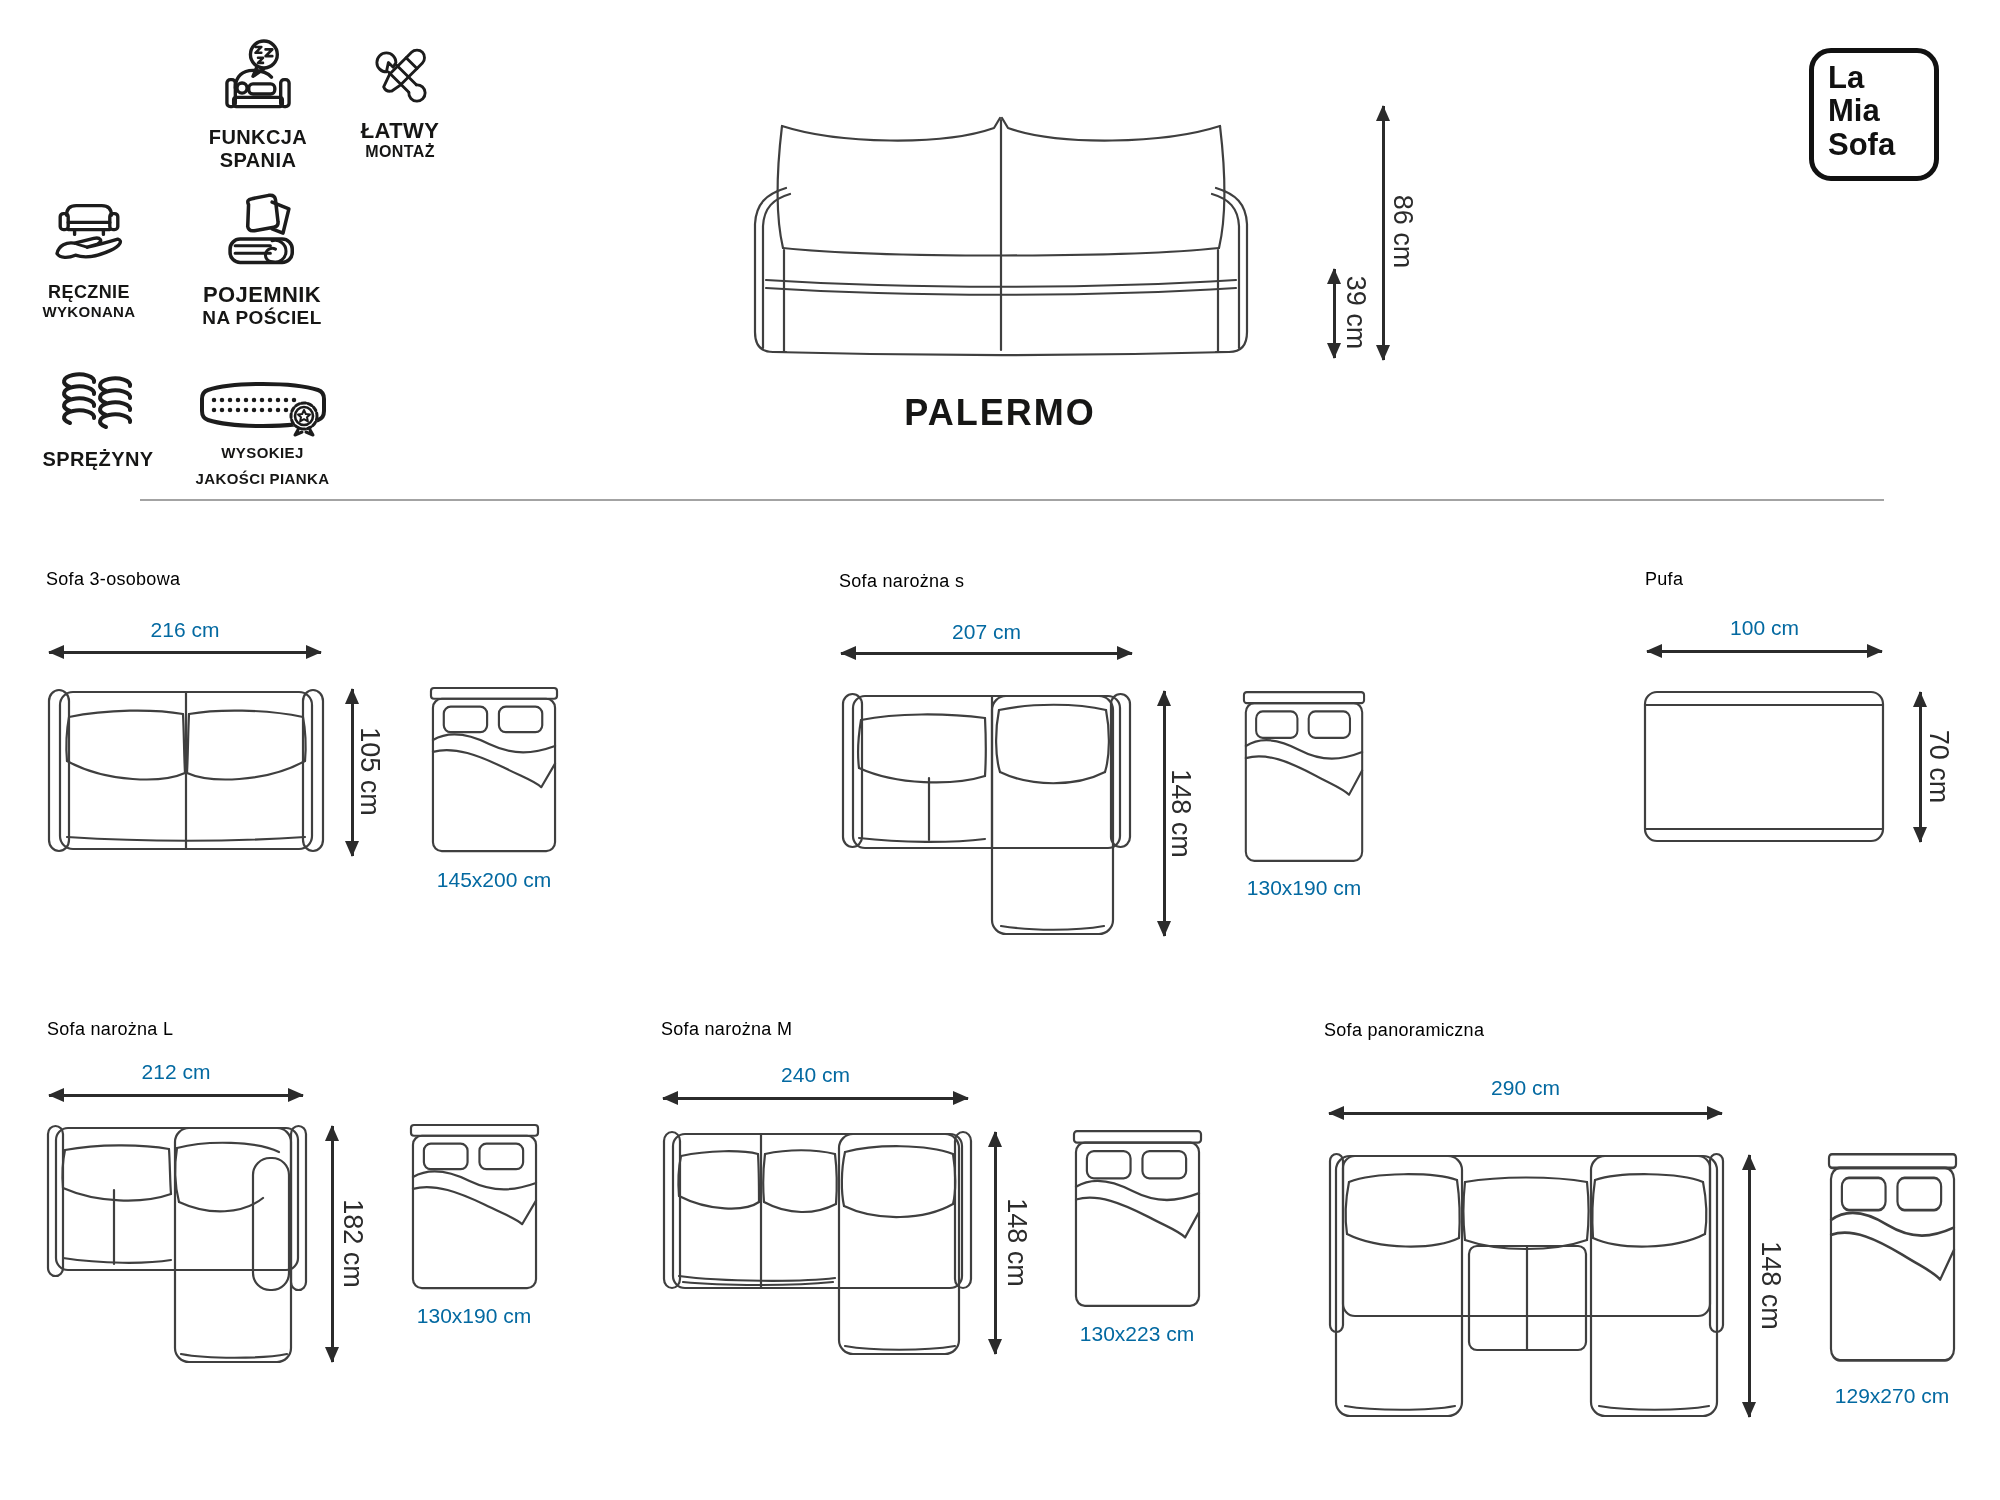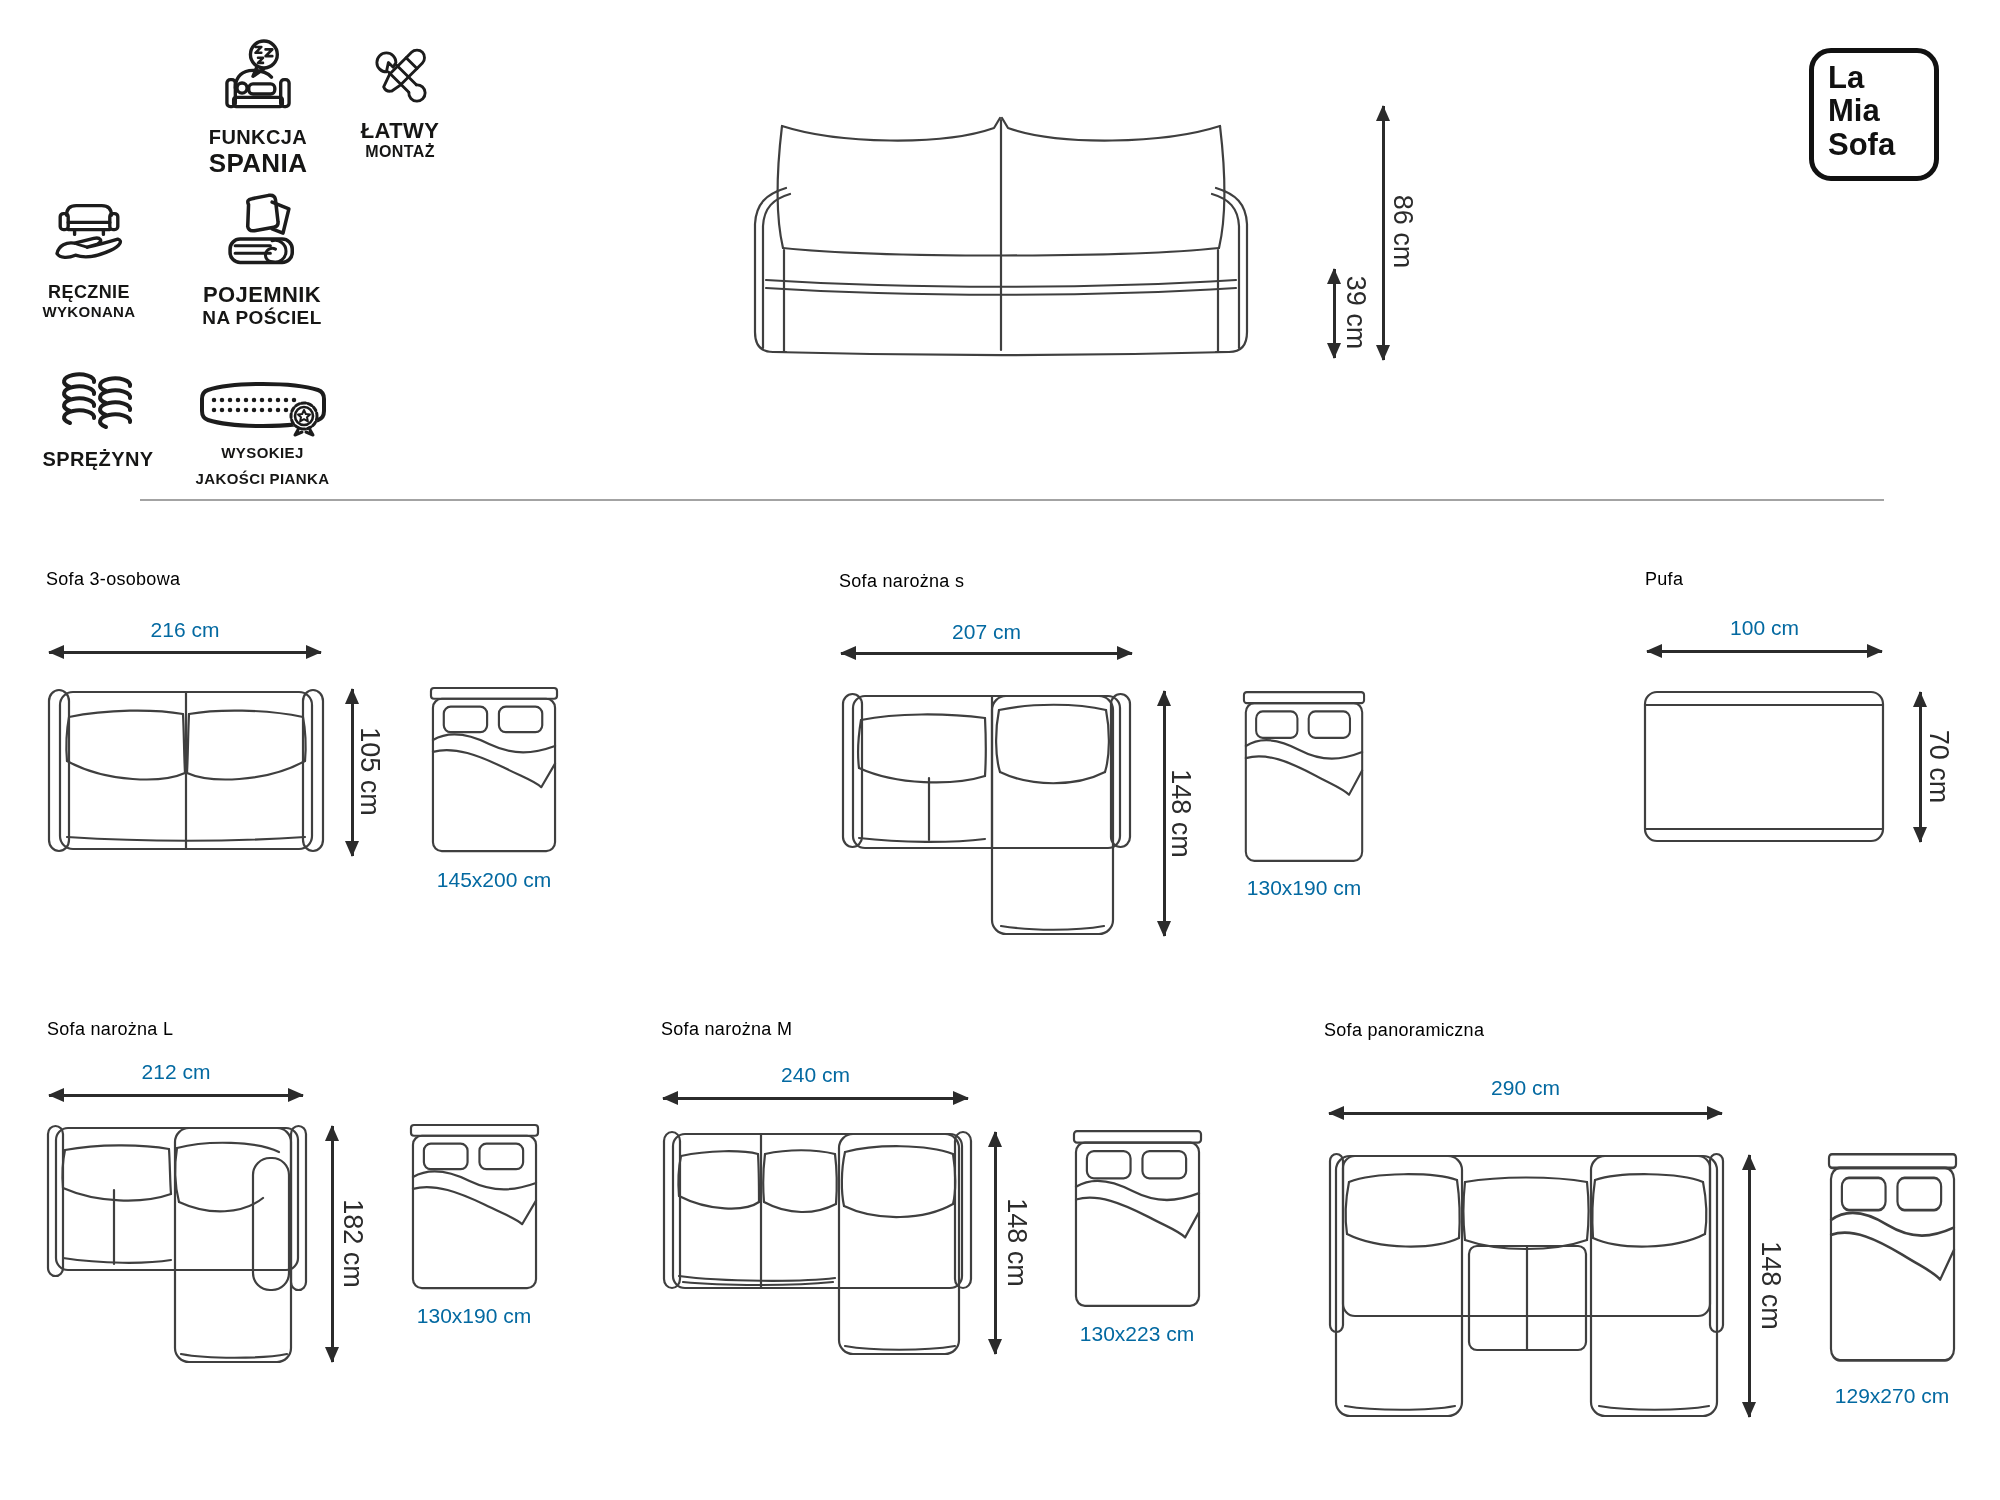--- a/index.html
+++ b/index.html
@@ -6,21 +6,21 @@
   .page{position:relative;width:2000px;height:1500px;background:#fff;overflow:hidden;
         font-family:"Liberation Sans",sans-serif;color:#1d1d1b;}
   .abs{position:absolute;}
   
   .badge{position:absolute;text-align:center;}
   .badge svg{display:block;margin:0 auto;}
   .b1,.b2{line-height:1.15;letter-spacing:.4px;color:#161615;}
   .badge1 .b1{font-size:23px;font-weight:800;margin-top:6px;}
   .badge1 .b2{font-size:15px;font-weight:600;}
   .badge2 .b1{font-size:20px;font-weight:800;margin-top:6px;}
-  .badge2 .b2{font-size:26px;font-weight:800;}
+  .badge2 .b2{font-size:20px;font-weight:800;}
   .badge3 .b1{font-size:22px;font-weight:800;margin-top:8px;}
   .badge3 .b2{font-size:16px;font-weight:700;}
   .badge4 .b1{font-size:18px;font-weight:800;margin-top:6px;}
   .badge4 .b2{font-size:15px;font-weight:600;}
   .badge5 .b1{font-size:22px;font-weight:800;margin-top:6px;}
   .badge5 .b2{font-size:19px;font-weight:800;}
   .badge6 .b1{font-size:20px;font-weight:800;margin-top:8px;}
   .badge7 .b1{font-size:15px;font-weight:700;margin-top:8px;}
   .badge7 .b2{font-size:15px;font-weight:700;margin-top:9px;}
   
@@ -155,20 +155,21 @@
     <path class="draw" d="M68,82 C48,88 38,98 37,118 L37,226 C37,240 43,246 55,246 L68,246"></path>
     <path class="draw" d="M72,88 C55,93 46,102 45,120 L45,242"></path>
     <path class="draw" d="M498,82 C518,88 528,98 529,118 L529,226 C529,240 523,246 511,246 L498,246"></path>
     <path class="draw" d="M494,88 C511,93 520,102 521,120 L521,242"></path>
   </svg>
   <div class="varrow" style="left:1382px;top:106px;height:254px;"></div>
   <div class="vdim" style="left:1332px;top:216px;">86 cm</div>
   <div class="varrow" style="left:1333px;top:269px;height:89px;"></div>
   <div class="vdim" style="left:1285px;top:297px;">39 cm</div>
 
+  <div class="title">PALERMO</div>
   <div class="divider"></div>
 
   <div class="h" style="left:46px;top:569px;">Sofa 3-osobowa</div>
   <div class="dim" style="left:49px;top:618px;width:272px;">216 cm</div>
   <div class="harrow" style="left:49px;top:651px;width:272px;"></div>
   <svg class="abs" style="left:47px;top:685px;" width="278" height="171" viewBox="0 0 278 171">
     <rect class="draw" x="2" y="5" width="20" height="161" rx="11"></rect>
     <rect class="draw" x="256" y="5" width="20" height="161" rx="11"></rect>
     <rect class="draw" x="13" y="7" width="252" height="157" rx="13"></rect>
     <path class="draw" d="M139,7 V164"></path>

